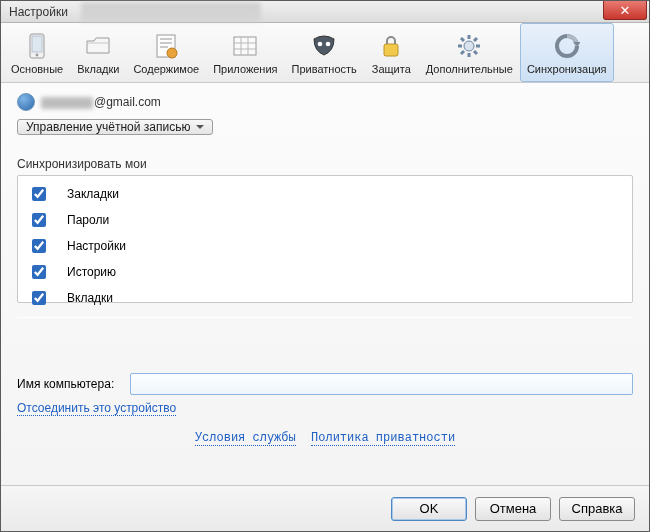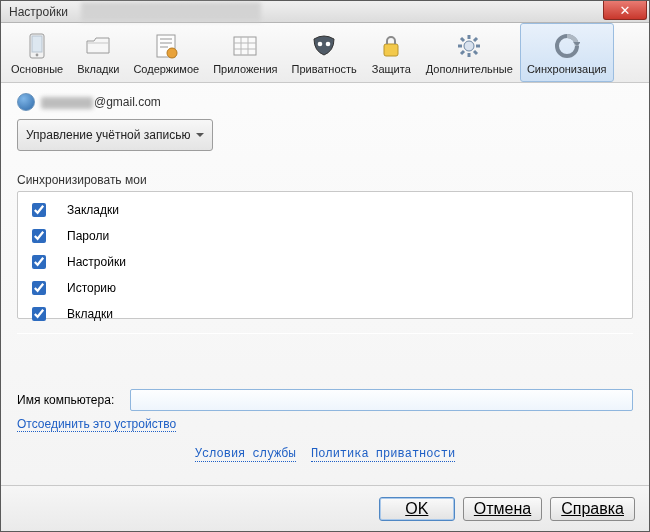--- a/index.html
+++ b/index.html
@@ -101,21 +101,21 @@
   }
   .account-email { color:#333; }
   .blurred-name {
     display:inline-block; width:52px; height:12px;
     background:#bdbdbd; filter:blur(2px); border-radius:2px;
     vertical-align:middle;
     margin-right:1px;
   }
   .manage-btn {
     display:inline-flex; align-items:center;
-    height:32px;
+    height:16px;
     padding:0 8px;
     background:linear-gradient(#f7f7f7,#e4e4e4);
     border:1px solid #9d9d9d;
     border-radius:3px;
     font-size:12px;
     color:#222;
     gap:6px;
     margin-bottom:10px;
     cursor:default;
     width:max-content;
@@ -173,25 +173,24 @@
     align-items:center;
     justify-content:flex-end;
     gap:8px;
     padding:0 14px;
   }
   .btn {
     min-width:76px; height:24px;
     border:1px solid #8a8a8a;
     border-radius:3px;
     background:linear-gradient(#fafafa,#e3e3e3);
-    font-size:16px;
+    font-size:13px;
     display:flex;align-items:center;justify-content:center;
     padding:0 10px;
     cursor:default;
-    text-decoration:underline;
   }
   .btn.default {
     border:1px solid #4f87c4;
     box-shadow:0 0 0 1px #a9c8ea inset;
   }
   svg { display:block; }
 </style>
 </head>
 <body>
 

